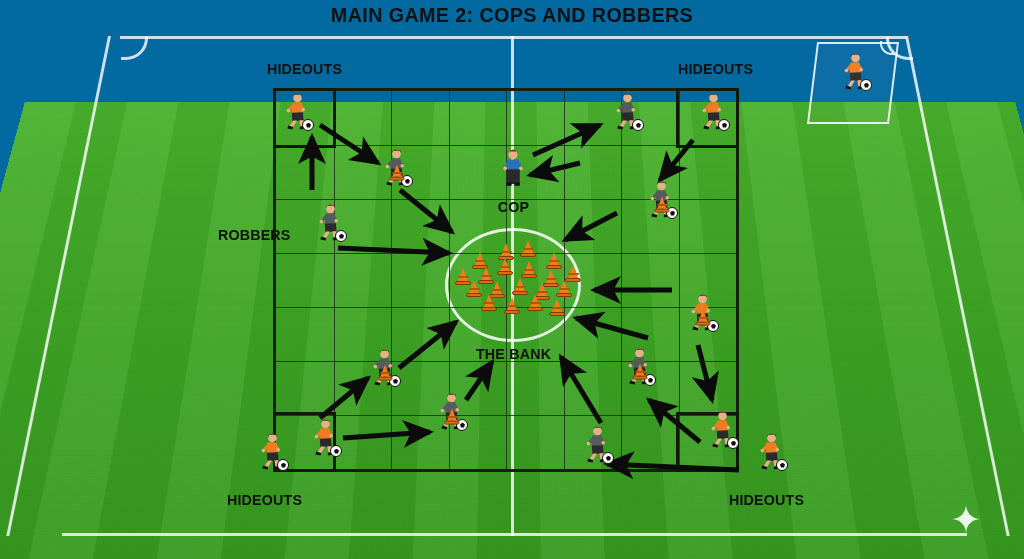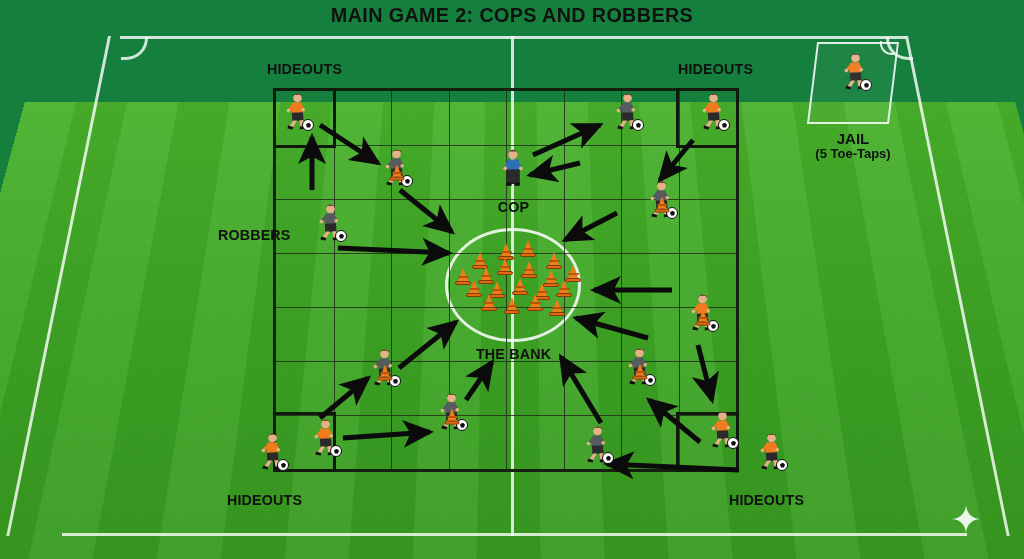--- a/index.html
+++ b/index.html
@@ -1,21 +1,21 @@
 <!DOCTYPE html>
 <html><head>
 <meta charset="utf-8">
 <title>Cops and Robbers</title>
 <style>
   html,body{margin:0;padding:0;background:#ffffff;}
   body{font-family:"Liberation Sans",sans-serif;}
 
   #stage{
     position:relative;width:1024px;height:559px;overflow:hidden;
-    background:#15803d;
+    background:#0369a1;
   }
 
   
   .pitch-wrap{position:absolute;inset:0;overflow:hidden;}
   .pitch{
     position:absolute;left:-80px;top:-40px;width:1200px;height:660px;
     background:
       repeating-linear-gradient(90deg,
         rgba(255,255,255,0.050) 0px, rgba(255,255,255,0.050) 62px,
         rgba(0,0,0,0.045) 62px, rgba(0,0,0,0.045) 124px),
@@ -635,23 +635,19 @@
   <div class="lbl" style="left:676px;top:60px;">HIDEOUTS</div>
   <div class="lbl" style="left:225px;top:491px;">HIDEOUTS</div>
   <div class="lbl" style="left:727px;top:491px;">HIDEOUTS</div>
   <div class="lbl" style="left:216px;top:226px;">ROBBERS</div>
   <div class="lbl" style="left:497px;top:198px;">COP</div>
   <div class="lbl" style="left:474px;top:345px;">THE BANK</div>
 
   <div id="jail">
     <div class="jail-field"></div>
     <div class="jail-arc"></div>
-    <div class="jail-label">
-      <span>JAIL</span>
-      <span class="sub">(5 Toe-Taps)</span>
-    </div>
   </div>
 
   <svg class="sparkle" viewBox="0 0 28 28">
     <path d="M14 0 C14.6 8.2 19.8 13.4 28 14 C19.8 14.6 14.6 19.8 14 28 C13.4 19.8 8.2 14.6 0 14 C8.2 13.4 13.4 8.2 14 0 Z" fill="#ffffff" opacity="0.9"></path>
   </svg>
 
 </div>
 
 </body></html>

